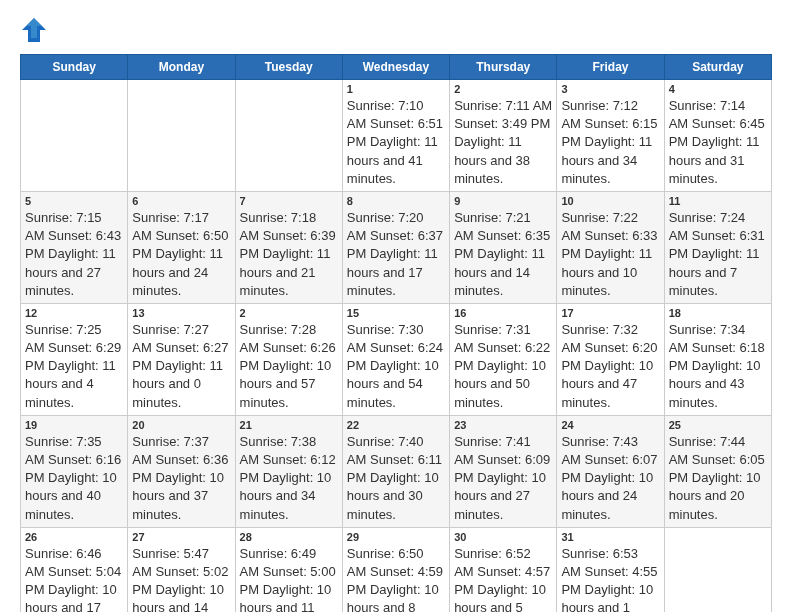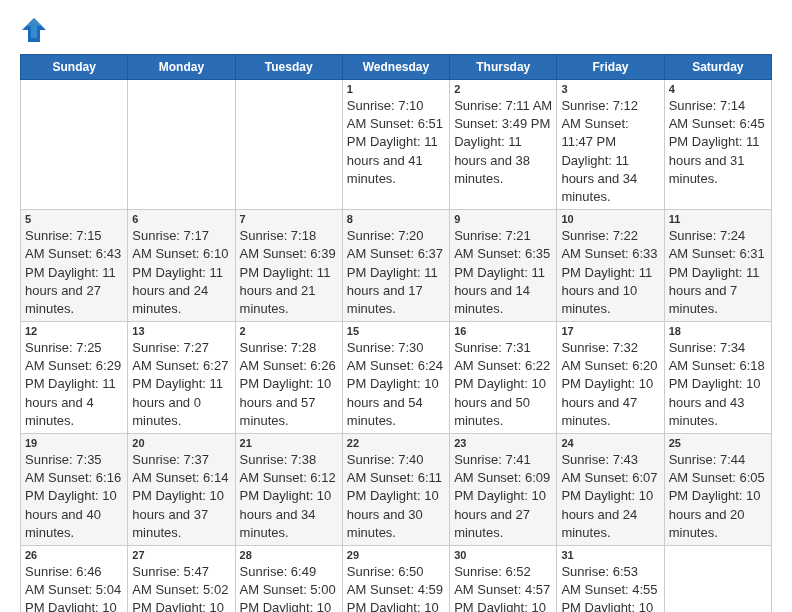--- a/index.html
+++ b/index.html
@@ -155,41 +155,41 @@
           </td>
           <td>
             <span class="day-num">2</span>
             <div class="day-info">Sunrise: 7:11 AM
 Sunset: 3:49 PM
 Daylight: 11 hours and 38 minutes.</div>
           </td>
           <td>
             <span class="day-num">3</span>
             <div class="day-info">Sunrise: 7:12 AM
-Sunset: 11:47 PM
+Sunset: 6:15 PM
 Daylight: 11 hours and 34 minutes.</div>
           </td>
           <td>
             <span class="day-num">4</span>
             <div class="day-info">Sunrise: 7:14 AM
 Sunset: 6:45 PM
 Daylight: 11 hours and 31 minutes.</div>
           </td>
         </tr>
         <tr>
           <td>
             <span class="day-num">5</span>
             <div class="day-info">Sunrise: 7:15 AM
 Sunset: 6:43 PM
 Daylight: 11 hours and 27 minutes.</div>
           </td>
           <td>
             <span class="day-num">6</span>
             <div class="day-info">Sunrise: 7:17 AM
-Sunset: 6:10 PM
+Sunset: 6:50 PM
 Daylight: 11 hours and 24 minutes.</div>
           </td>
           <td>
             <span class="day-num">7</span>
             <div class="day-info">Sunrise: 7:18 AM
 Sunset: 6:39 PM
 Daylight: 11 hours and 21 minutes.</div>
           </td>
           <td>
             <span class="day-num">8</span>
@@ -263,21 +263,21 @@
         <tr>
           <td>
             <span class="day-num">19</span>
             <div class="day-info">Sunrise: 7:35 AM
 Sunset: 6:16 PM
 Daylight: 10 hours and 40 minutes.</div>
           </td>
           <td>
             <span class="day-num">20</span>
             <div class="day-info">Sunrise: 7:37 AM
-Sunset: 6:14 PM
+Sunset: 6:36 PM
 Daylight: 10 hours and 37 minutes.</div>
           </td>
           <td>
             <span class="day-num">21</span>
             <div class="day-info">Sunrise: 7:38 AM
 Sunset: 6:12 PM
 Daylight: 10 hours and 34 minutes.</div>
           </td>
           <td>
             <span class="day-num">22</span>

